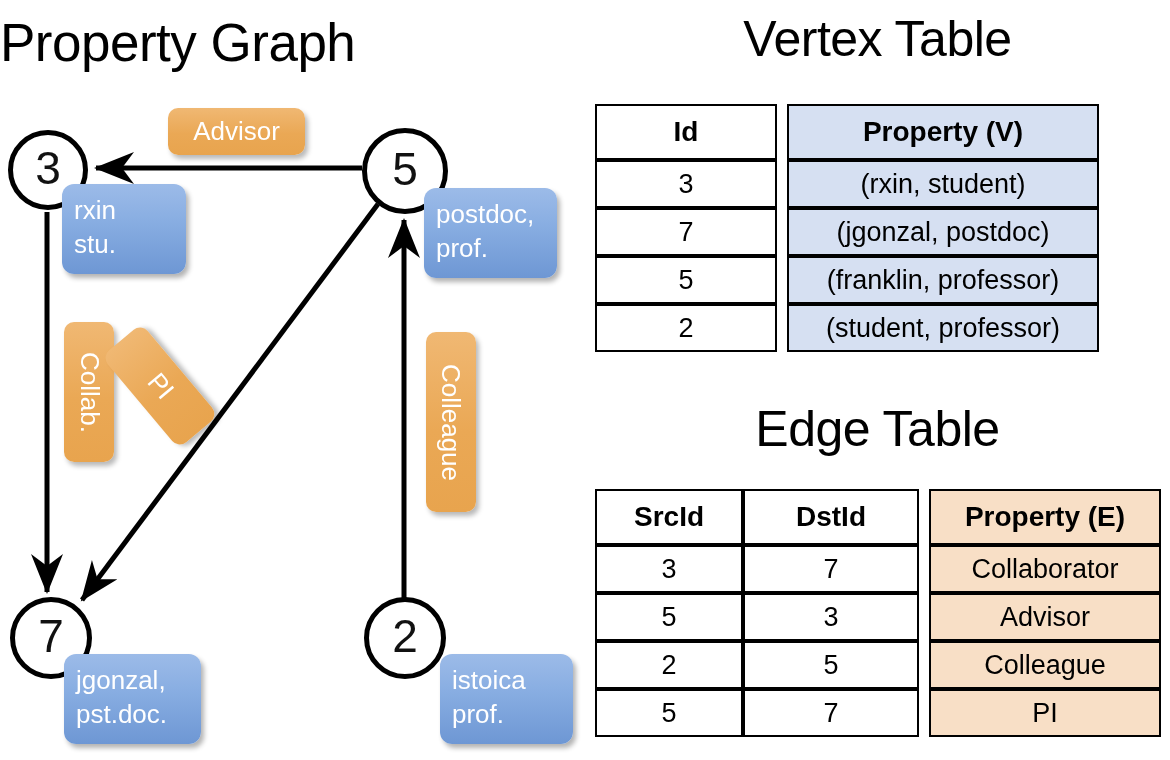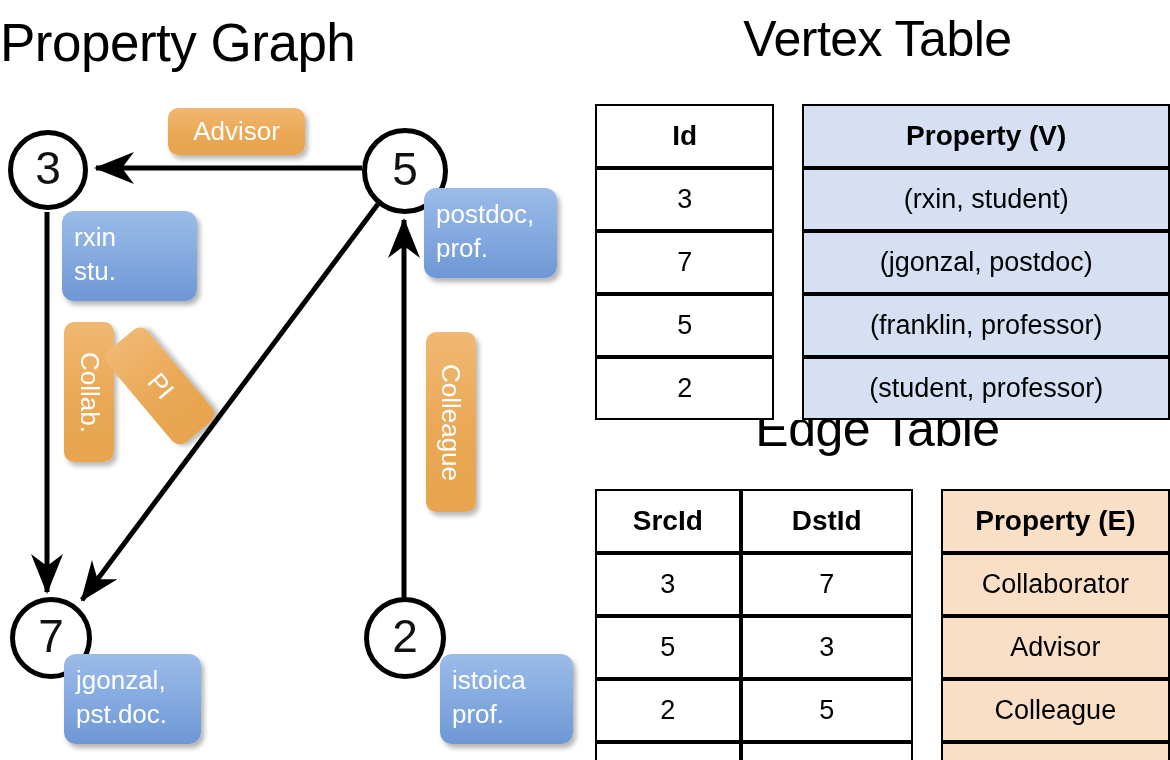--- a/index.html
+++ b/index.html
@@ -79,21 +79,21 @@
 
   
   .tbl { position: absolute; border-collapse: separate; border-spacing: 0; }
   .tbl td, .tbl th {
     border: 2px solid #000;
     font-family: "Liberation Sans", sans-serif;
     font-weight: 300;
     font-size: 27px;
     color: #000;
     text-align: center;
-    padding: 14px;
+    padding: 4px;
     height: 48px;
     background: #fff;
     box-sizing: border-box;
   }
   .tbl th { font-weight: 700; font-size: 28px; }
   .sep-col { border: none !important; background: #fff !important; width: 10px; }
   .hdr-v, .cell-v { background: #d6e0f2 !important; }
   .hdr-e, .cell-e { background: #f8dfc6 !important; }
 
   #vertex-table { left: 595px; top: 104px; }
@@ -132,21 +132,21 @@
     <div class="vnode" style="left:362px; top:128px; width:86px; height:86px;">
       <span>5</span>
     </div>
     <div class="vnode" style="left:10px; top:597px; width:82px; height:82px;">
       <span>7</span>
     </div>
     <div class="vnode" style="left:364px; top:597px; width:82px; height:82px;">
       <span>2</span>
     </div>
 
-    <div class="prop-box" style="left:62px; top:184px; width:135px; height:90px;margin-top:27px;">
+    <div class="prop-box" style="left:62px; top:184px; width:124px; height:90px;">
       <span>rxin</span>
       <span class="l2">stu.</span>
     </div>
     <div class="prop-box" style="left:424px; top:188px; width:133px; height:90px;">
       <span>postdoc,</span>
       <span class="l2">prof.</span>
     </div>
     <div class="prop-box" style="left:64px; top:654px; width:137px; height:90px;">
       <span>jgonzal,</span>
       <span class="l2">pst.doc.</span>
@@ -171,21 +171,21 @@
     <div class="lbl-box lbl-vert" style="left:426px; top:332px; width:50px; height:180px;">
       <span>Colleague</span>
     </div>
   </div>
 
   <table class="tbl" id="vertex-table">
     <tbody>
       <tr>
         <th style="width:182px; height:56px;">Id</th>
         <td class="sep-col"></td>
-        <th class="hdr-v" style="width:372px; height:56px;">Property (V)</th>
+        <th class="hdr-v" style="width:312px; height:56px;">Property (V)</th>
       </tr>
       <tr>
         <td>3</td>
         <td class="sep-col"></td>
         <td class="cell-v">(rxin, student)</td>
       </tr>
       <tr>
         <td>7</td>
         <td class="sep-col"></td>
         <td class="cell-v">(jgonzal, postdoc)</td>

